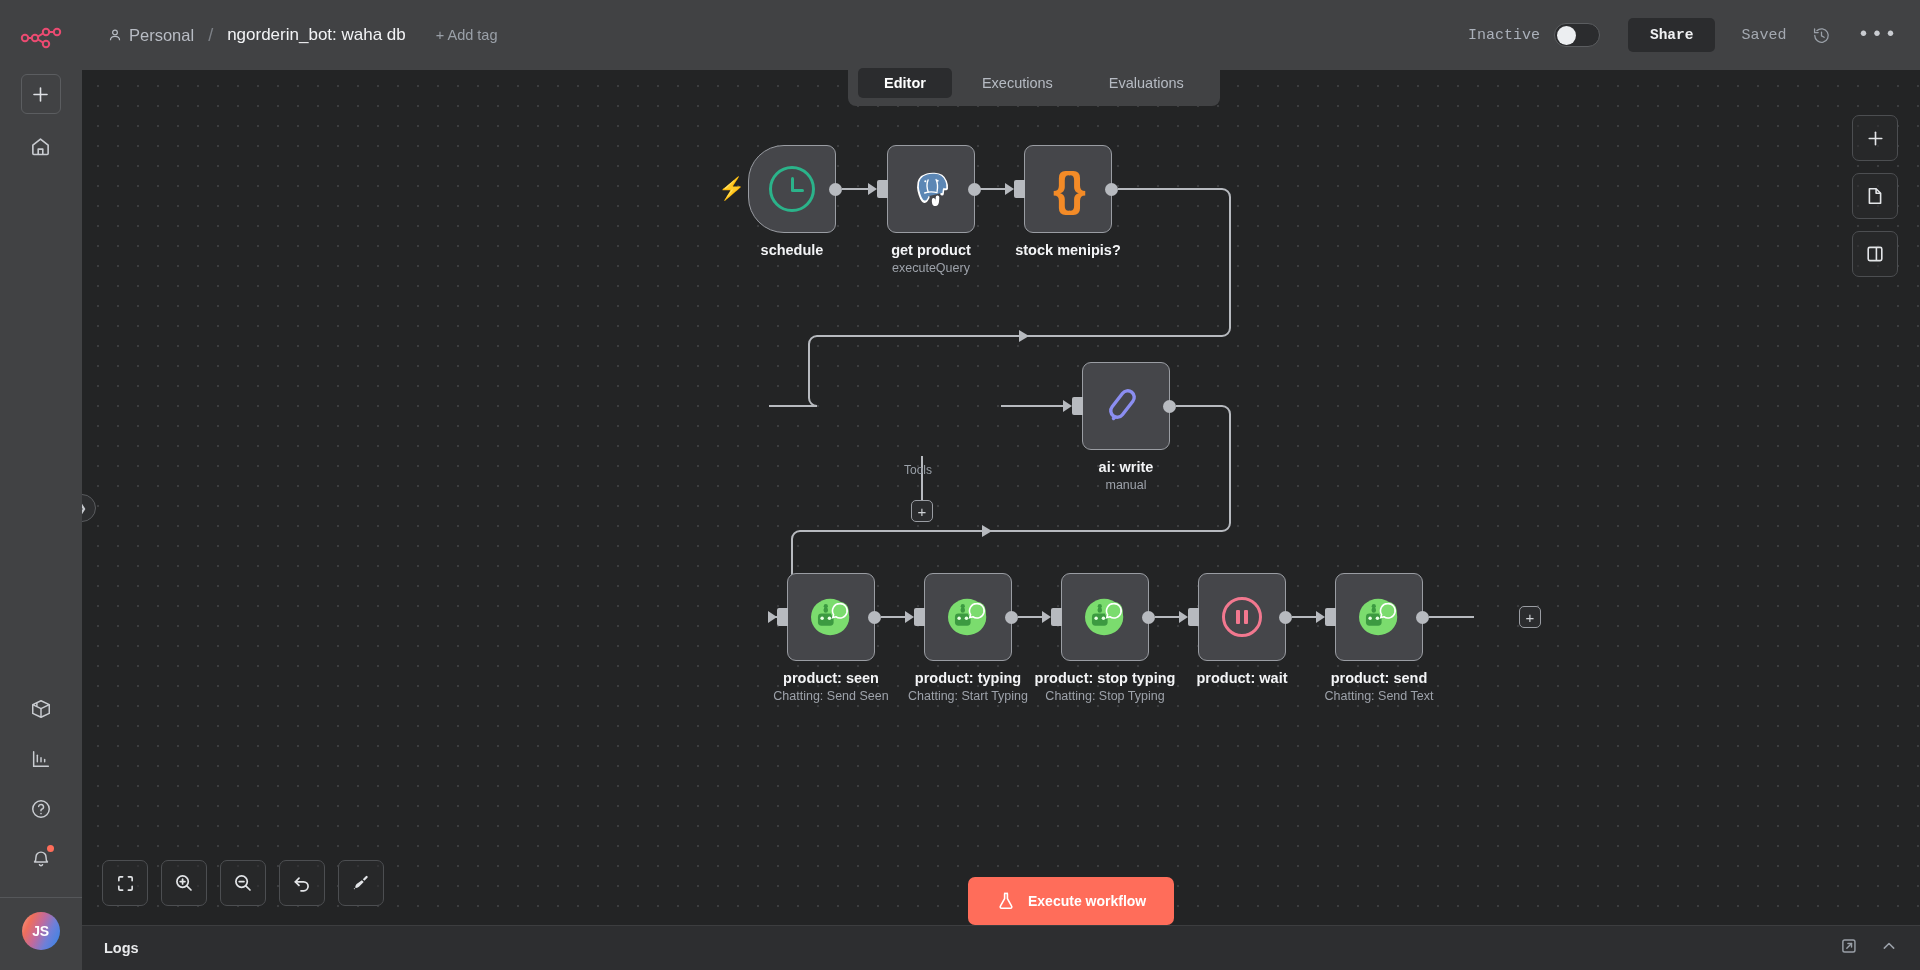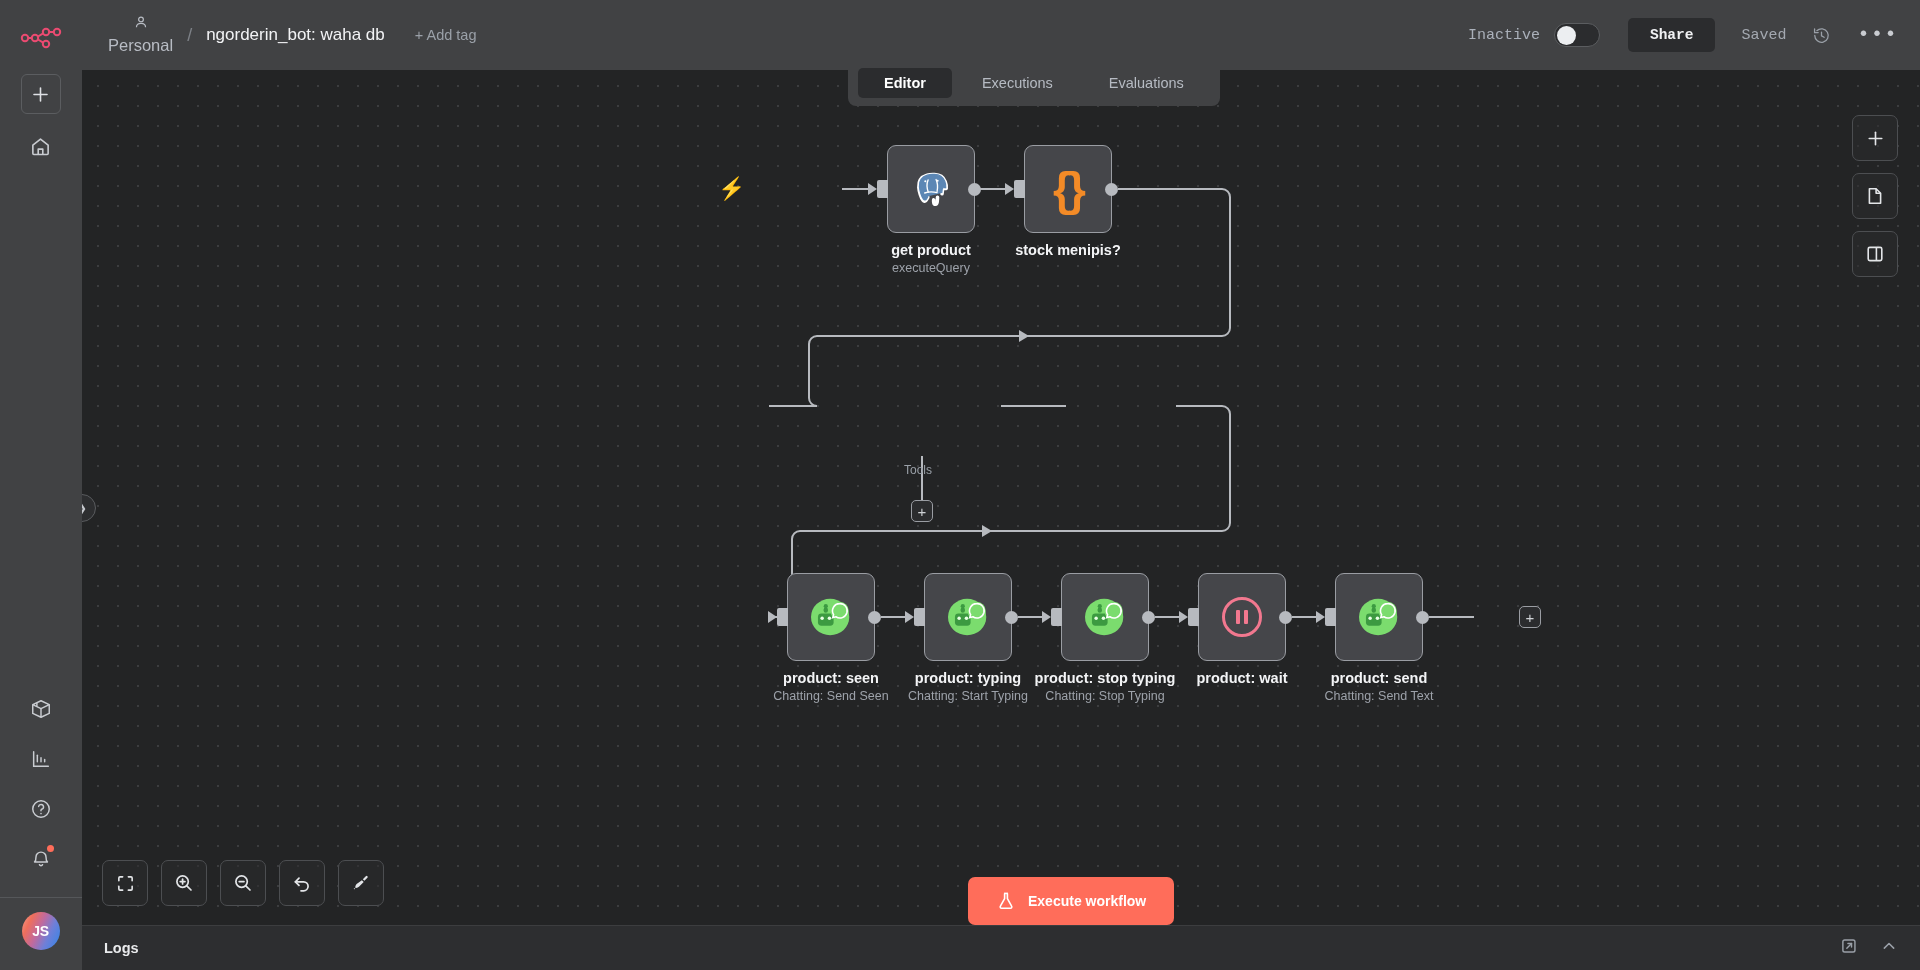--- a/index.html
+++ b/index.html
@@ -44,21 +44,21 @@
     border-radius: 50%; background: #ff6d5a;
   }
 
   
   #topbar {
     position: absolute; left: 82px; top: 0; width: 1838px; height: 70px;
     background: #414244;
     display: flex; align-items: center;
   }
   #breadcrumb { display:flex; align-items:center; padding-left: 26px; gap: 10px; }
-  .bc-person { color: #b8bcc4; font-size: 16.5px; display:flex; align-items:center; gap: 7px; flex-direction: column; }
+  .bc-person { color: #b8bcc4; font-size: 16.5px; display:flex; align-items:center; gap: 7px; }
   .bc-sep { color: #7d8187; font-size: 18px; padding: 0 4px; }
   .bc-title { color: #f2f3f5; font-size: 17px; }
   #add-tag { color: #9aa0a8; font-size: 14.5px; margin-left: 20px; cursor: pointer; }
   #topbar-right {
     margin-left: auto; display:flex; align-items:center; gap: 0px; padding-right: 22px; font-family: Liberation Mono, monospace;
   }
   #inactive-label { color: #aab0ba; font-size: 15px; margin-right: 14px; }
   #toggle {
     width: 46px; height: 24px; border-radius: 12px; background: #2b2c2e;
     border: 1px solid #5b5d60; position: relative; cursor: pointer; margin-right: 28px;
@@ -334,20 +334,27 @@
 
         <line x1="840" y1="386" x2="840" y2="440"></line>
       </g>
 
       <polygon points="947,266 937,260 937,272" fill="#b7babf"></polygon>
       <polygon points="910,461 900,455 900,467" fill="#b7babf"></polygon>
     </svg>
 
     <span class="bolt" style="left:636px; top:106px;">⚡</span>
 
+    <div class="node trigger" style="left:666px; top:75px; width:88px; height:88px;">
+      <div class="icon-clock"></div>
+      <span class="port-out"></span>
+      <div class="node-label" style="top:96px;">
+        <div class="node-title">schedule</div>
+      </div>
+    </div>
 
     <div class="node" style="left:805px; top:75px; width:88px; height:88px;">
       <span class="port-in"></span>
       <svg class="pg-elephant" viewBox="0 0 40 40">
         <g stroke="#ffffff" stroke-width="3.4" fill="none" stroke-linejoin="round" stroke-linecap="round">
           <path d="M30.5 24.5c.6-5 .4-5.8 4-5 .5-4-1.6-9.5-4.8-11.6-3-2-9.6-2.3-13.4-1C10.6 8.6 8 12 8.4 18.4c.2 3.8 2.2 10 4 12.3 1 1.3 2.3 1 3-.2l1.6-2.6"></path>
           <path d="M22.6 30.4c-.3 1.4 0 2 .1 2.8.2 1 .8 1.4 1.6 1.3 1-.1 1.4-1 1.6-2.2.1-.9.3-2.7.3-4.4"></path>
         </g>
         <g fill="#5c87b5" stroke="#5c87b5" stroke-width="1.2" stroke-linejoin="round">
           <path d="M30.2 23.8c.6-5 .4-5.7 3.8-5 .5-3.8-1.5-9-4.6-11-2.9-1.9-9.2-2.2-12.9-1-5.4 1.7-7.9 5-7.5 11 .2 3.7 2.1 9.6 3.8 11.8.9 1.2 2.2 1 2.9-.2l1.5-2.5"></path>
@@ -373,20 +380,34 @@
       <span class="icon-braces">{}</span>
       <span class="port-out"></span>
       <div class="node-label" style="top:96px;">
         <div class="node-title">stock menipis?</div>
       </div>
     </div>
 
     <span class="tools-label" style="left:822px; top:393px;">Tools</span>
     <div class="plus-node" style="left:829px; top:430px;">+</div>
 
+    <div class="node" style="left:1000px; top:292px; width:88px; height:88px;">
+      <span class="port-in"></span>
+      <svg class="icon-pencil" viewBox="0 0 44 44">
+        <g stroke="#8b8ef0" stroke-width="3.4" fill="none" stroke-linecap="round" stroke-linejoin="round">
+          <path d="M11 33 9.5 34.5"></path>
+          <rect x="12" y="5" width="13" height="30" rx="6.5" transform="rotate(38 18.5 20)"></rect>
+        </g>
+      </svg>
+      <span class="port-out"></span>
+      <div class="node-label" style="top:96px;">
+        <div class="node-title">ai: write</div>
+        <div class="node-sub">manual</div>
+      </div>
+    </div>
 
     <div class="node" style="left:705px; top:503px; width:88px; height:88px;">
       <span class="port-in"></span>
       <svg class="icon-wa" viewBox="0 0 52 46">
         <ellipse cx="25" cy="23" rx="22" ry="21" fill="#7bdc6e"></ellipse>
         <g fill="#3c9a41">
             <rect x="11" y="19" width="18" height="14" rx="4"></rect>
             <rect x="17.5" y="12" width="5" height="6" rx="2.5"></rect>
         <circle cx="20" cy="10.5" r="2.4"></circle>
           </g>

